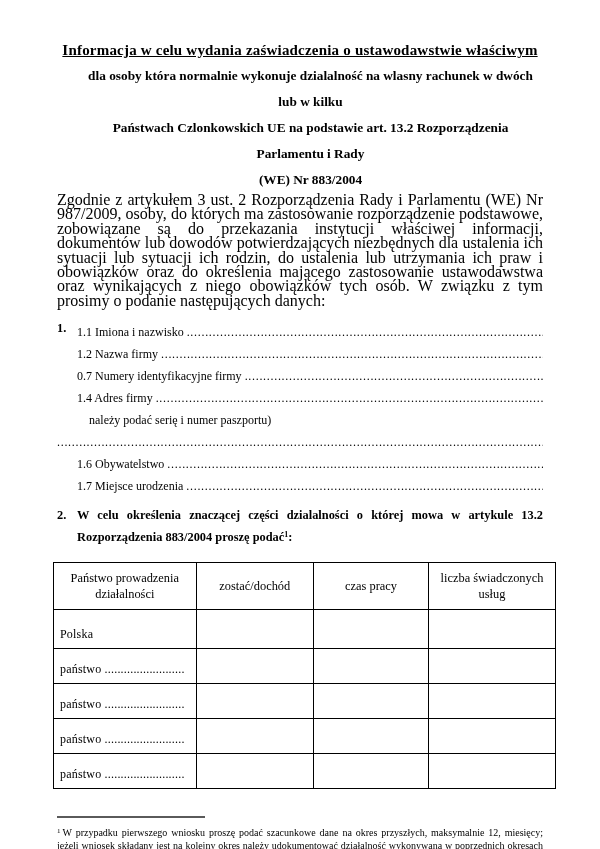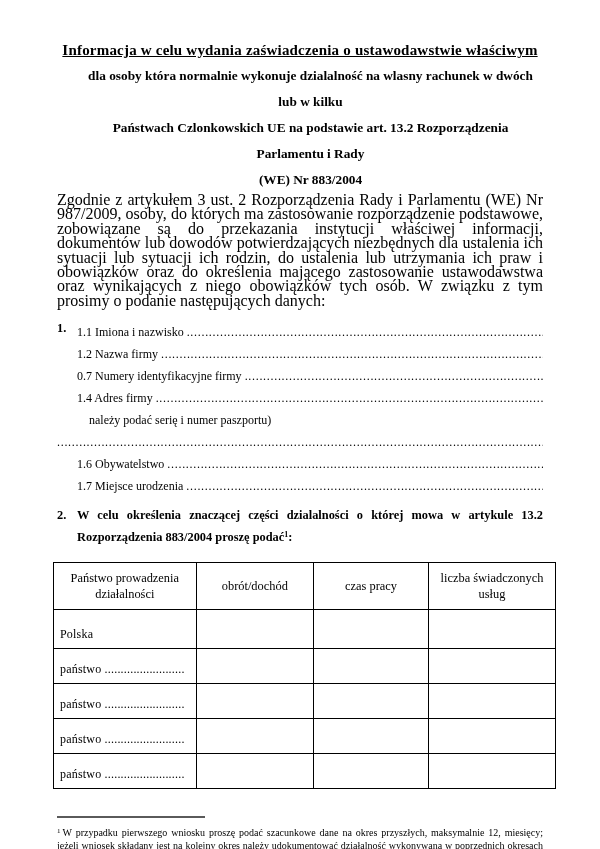--- a/index.html
+++ b/index.html
@@ -211,21 +211,21 @@
         <col style="width:22.9%">
         <col style="width:25.3%">
       </colgroup>
       <thead>
         <tr>
           <th>
             <span>Państwo prowadzenia</span>
             <span>działalności</span>
           </th>
           <th>
-            <span>obrót/dochód</span>
+            <span>zostać/dochód</span>
           </th>
           <th>
             <span>czas pracy</span>
           </th>
           <th>
             <span>liczba świadczonych</span>
             <span>usług</span>
           </th>
         </tr>
       </thead>

